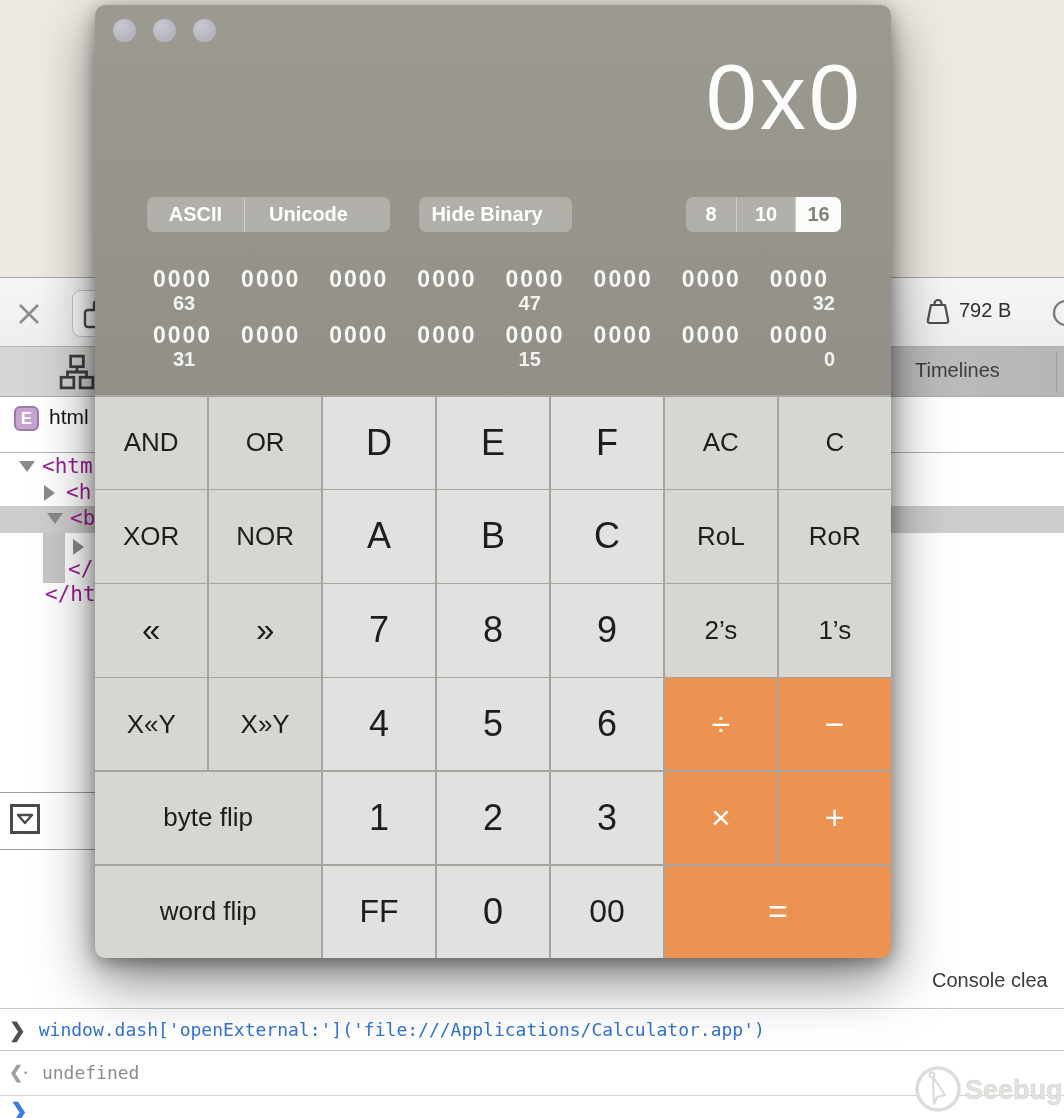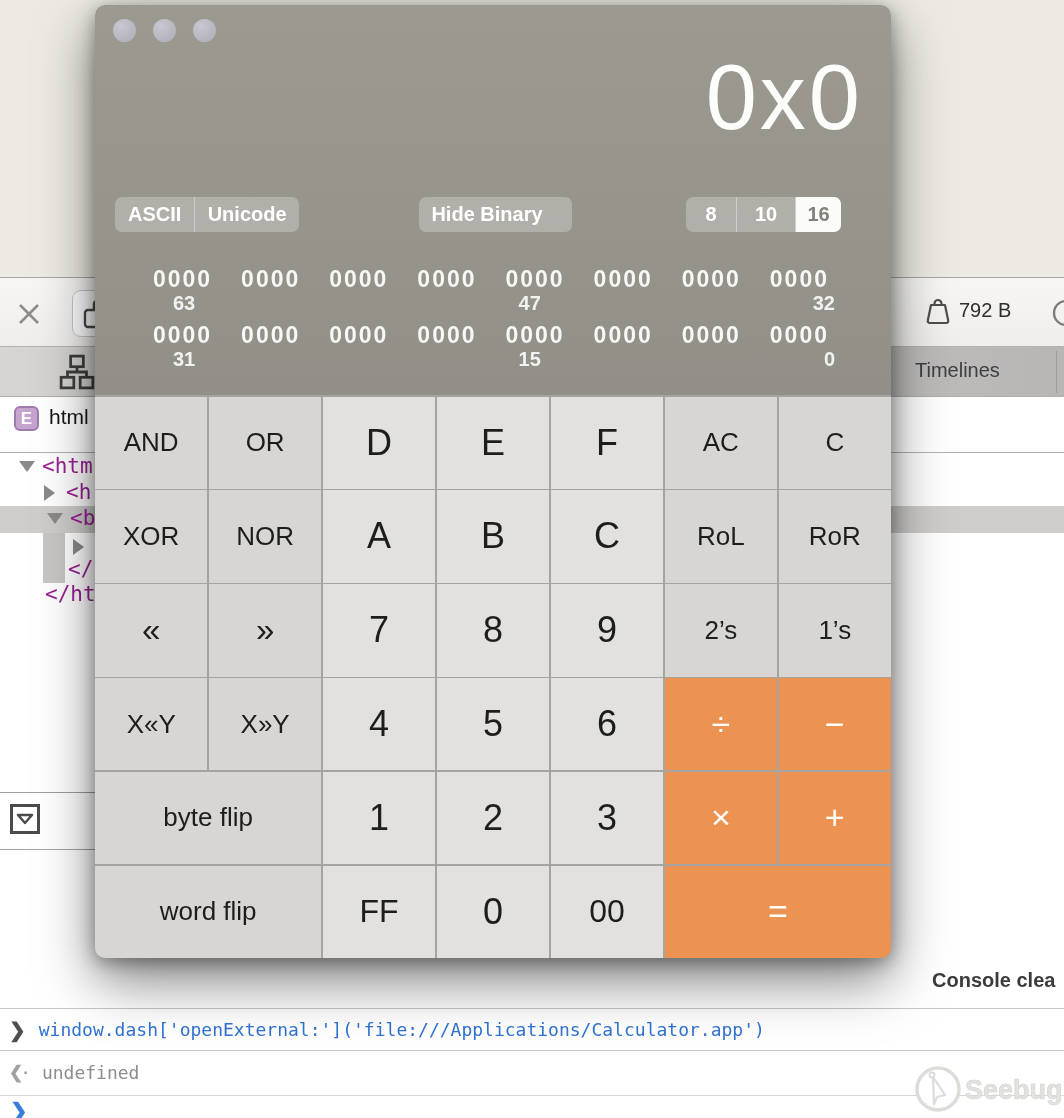--- a/index.html
+++ b/index.html
@@ -33,21 +33,21 @@
   .tri-d{width:0;height:0;border-left:8px solid transparent;border-right:8px solid transparent;
          border-top:11px solid #8b8a88;}
   .tri-r{width:0;height:0;border-top:8px solid transparent;border-bottom:8px solid transparent;
          border-left:11px solid #8b8a88;}
   .l-div1{left:0;top:792px;width:96px;height:1px;background:#9e9d9b;}
   .l-div2{left:0;top:849px;width:96px;height:1px;background:#a3a2a0;}
   .filter-box{left:10px;top:804px;width:30px;height:30px;border:3px solid #4b4b4b;box-sizing:border-box;
               display:flex;align-items:center;justify-content:center;}
 
   
-  .console-status{left:932px;top:969px;font-size:20px;color:#3b3b3b;white-space:nowrap;font-weight:bold;}
+  .console-status{left:932px;top:969px;font-size:20px;color:#3b3b3b;white-space:nowrap;}
   .c-div1{top:1008px;background:#c9c8c6;}
   .c-div2{top:1050px;background:#c9c8c6;}
   .c-div3{top:1095px;background:#d7d6d4;}
   .cmd-row{left:0;top:1009px;width:1064px;height:41px;display:flex;align-items:center;padding-left:9px;box-sizing:border-box;}
   .res-row{left:0;top:1051px;width:1064px;height:43px;display:flex;align-items:center;padding-left:9px;box-sizing:border-box;}
   .prompt-ch{font-size:20px;font-weight:700;color:#4f4f4f;}
   .cmd-text{margin-left:13px;font-family:"DejaVu Sans Mono",monospace;font-size:18px;color:#3173d2;white-space:pre;}
   .res-ch{font-size:17px;font-weight:700;color:#a0a09e;}
   .res-text{margin-left:13px;font-family:"DejaVu Sans Mono",monospace;font-size:18px;color:#8d8d8d;}
   .bottom-prompt{left:10px;top:1099px;font-size:21px;font-weight:700;color:#3a7edb;}
@@ -167,21 +167,21 @@
 <span class="abs bottom-prompt">❯</span>
 
 <div class="abs calc">
   <div class="abs traffic">
     <div class="light"></div>
     <div class="light"></div>
     <div class="light"></div>
   </div>
   <div class="abs calc-display">0x0</div>
 
-  <div class="abs seg" style="left:20px;width:184px">
+  <div class="abs seg" style="left:52px;width:243px">
     <div class="seg-item bdr" style="width:98px">ASCII</div>
     <div class="seg-item" style="width:127px">Unicode</div>
   </div>
   <div class="abs seg" style="left:324px;width:153px">
     <div class="seg-item" style="width:136px">Hide Binary</div>
   </div>
   <div class="abs seg" style="left:591px;width:155px">
     <div class="seg-item bdr" style="width:51px">8</div>
     <div class="seg-item bdr" style="width:59px">10</div>
     <div class="seg-item on" style="width:45px">16</div>

